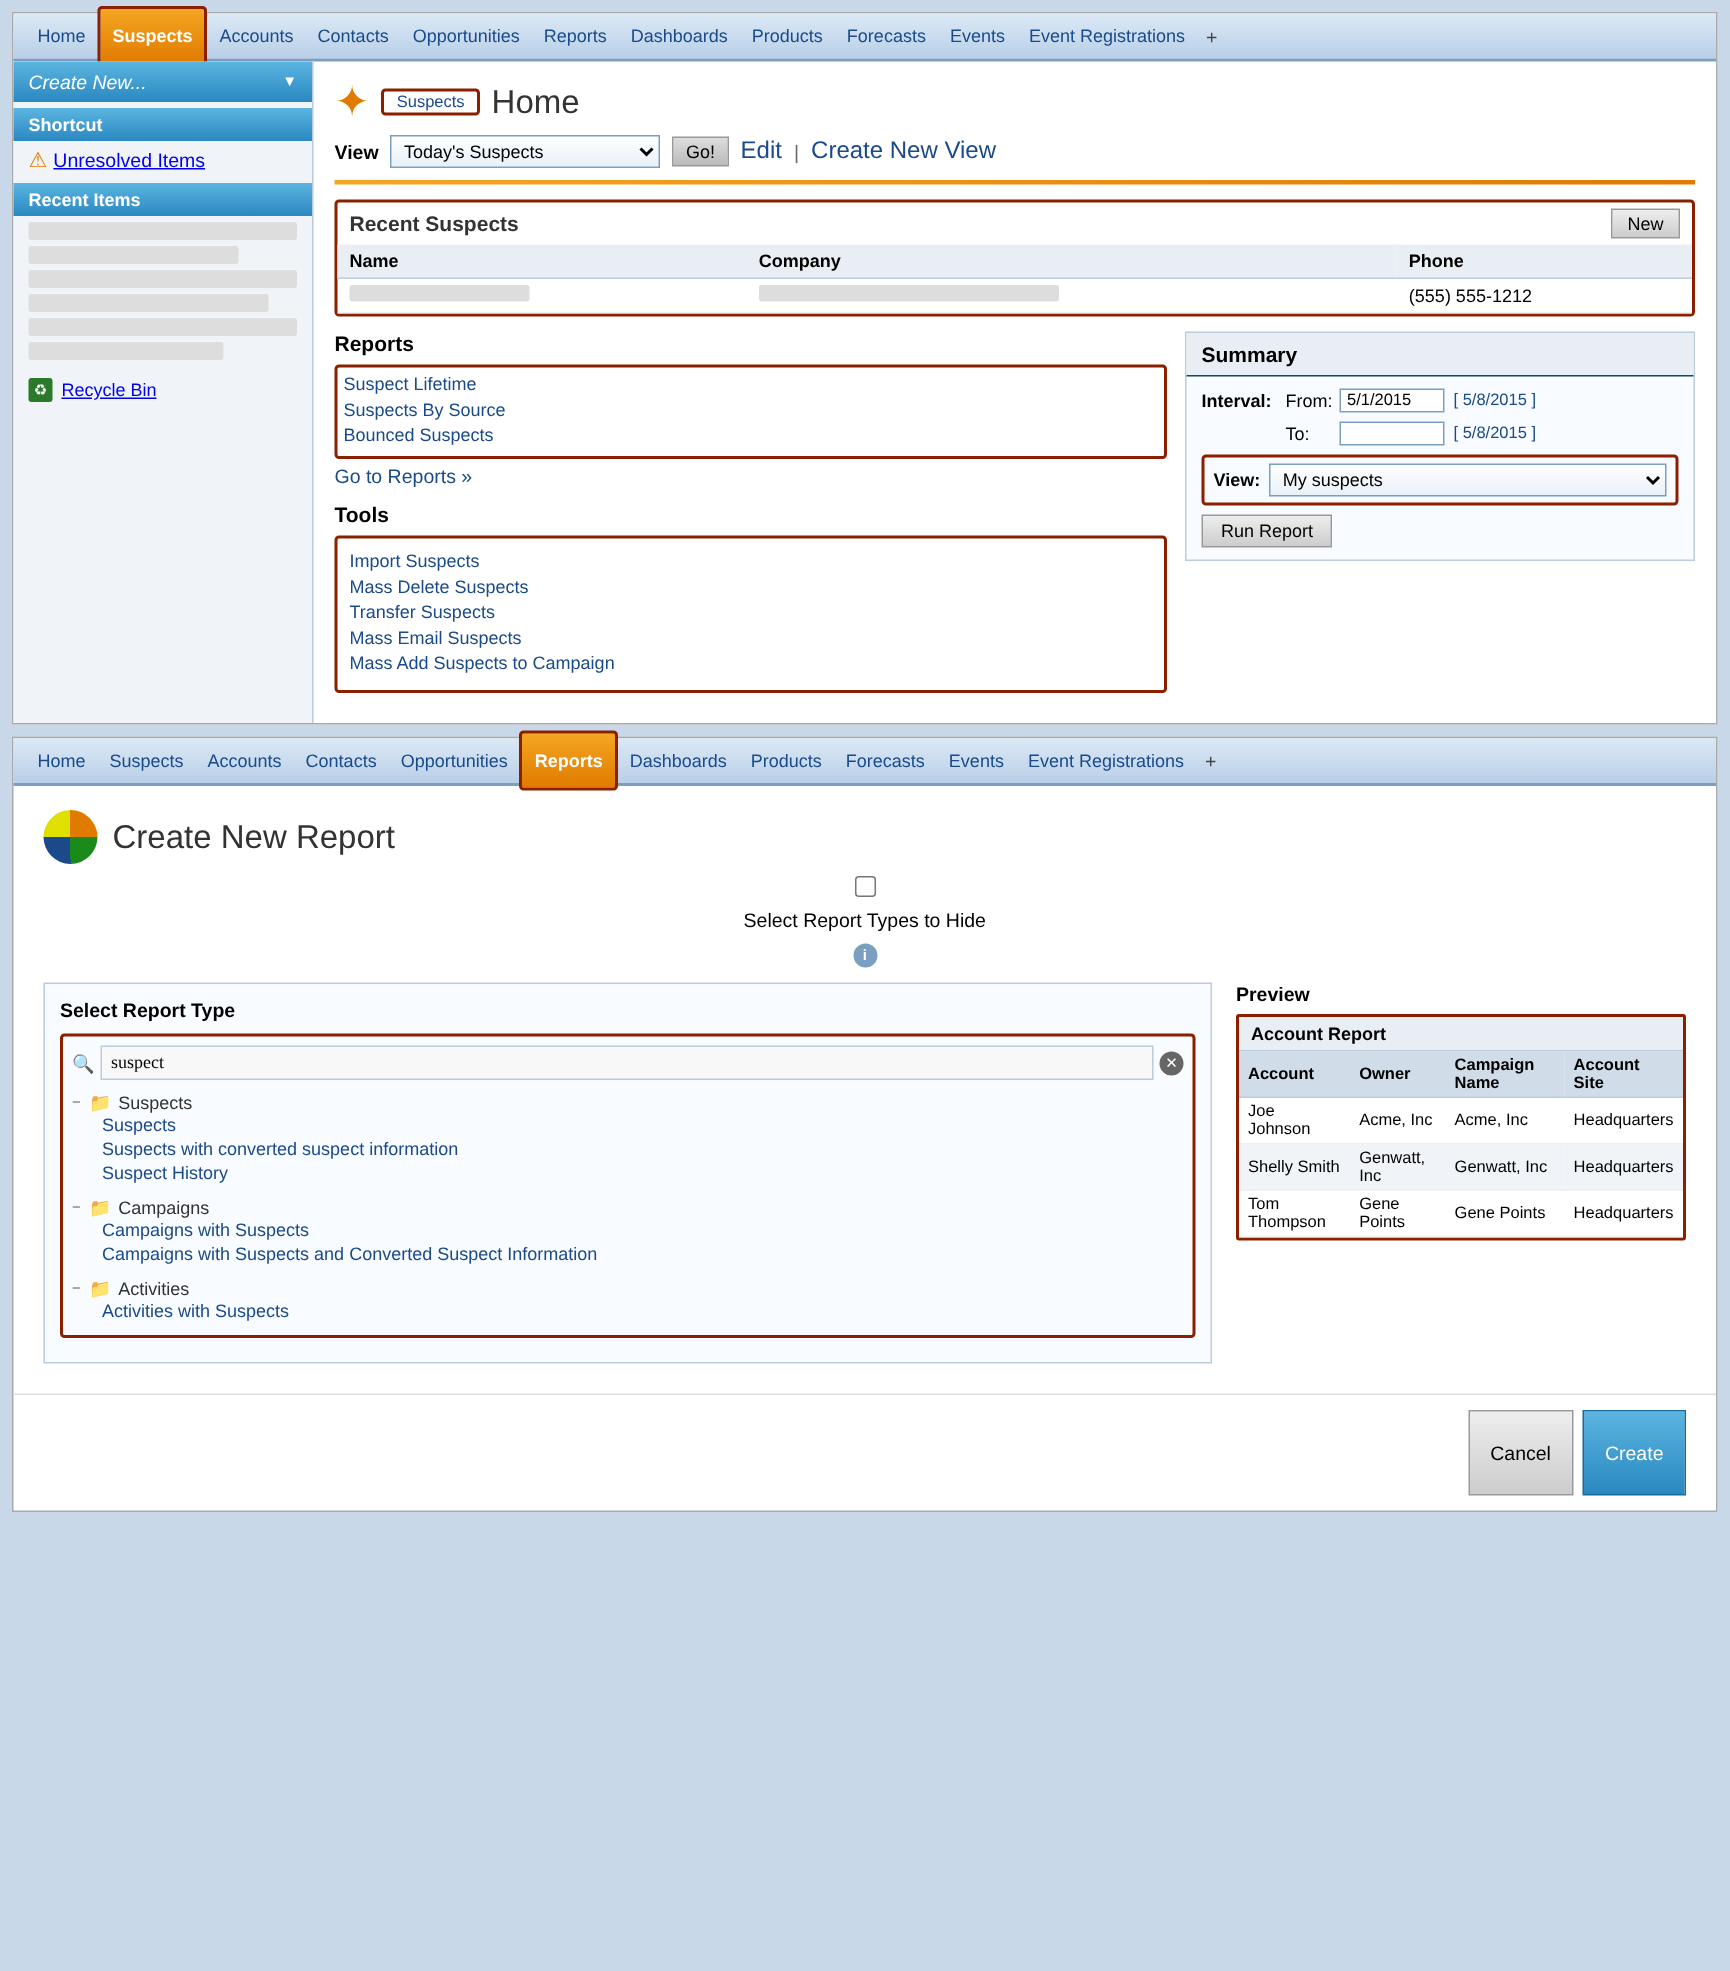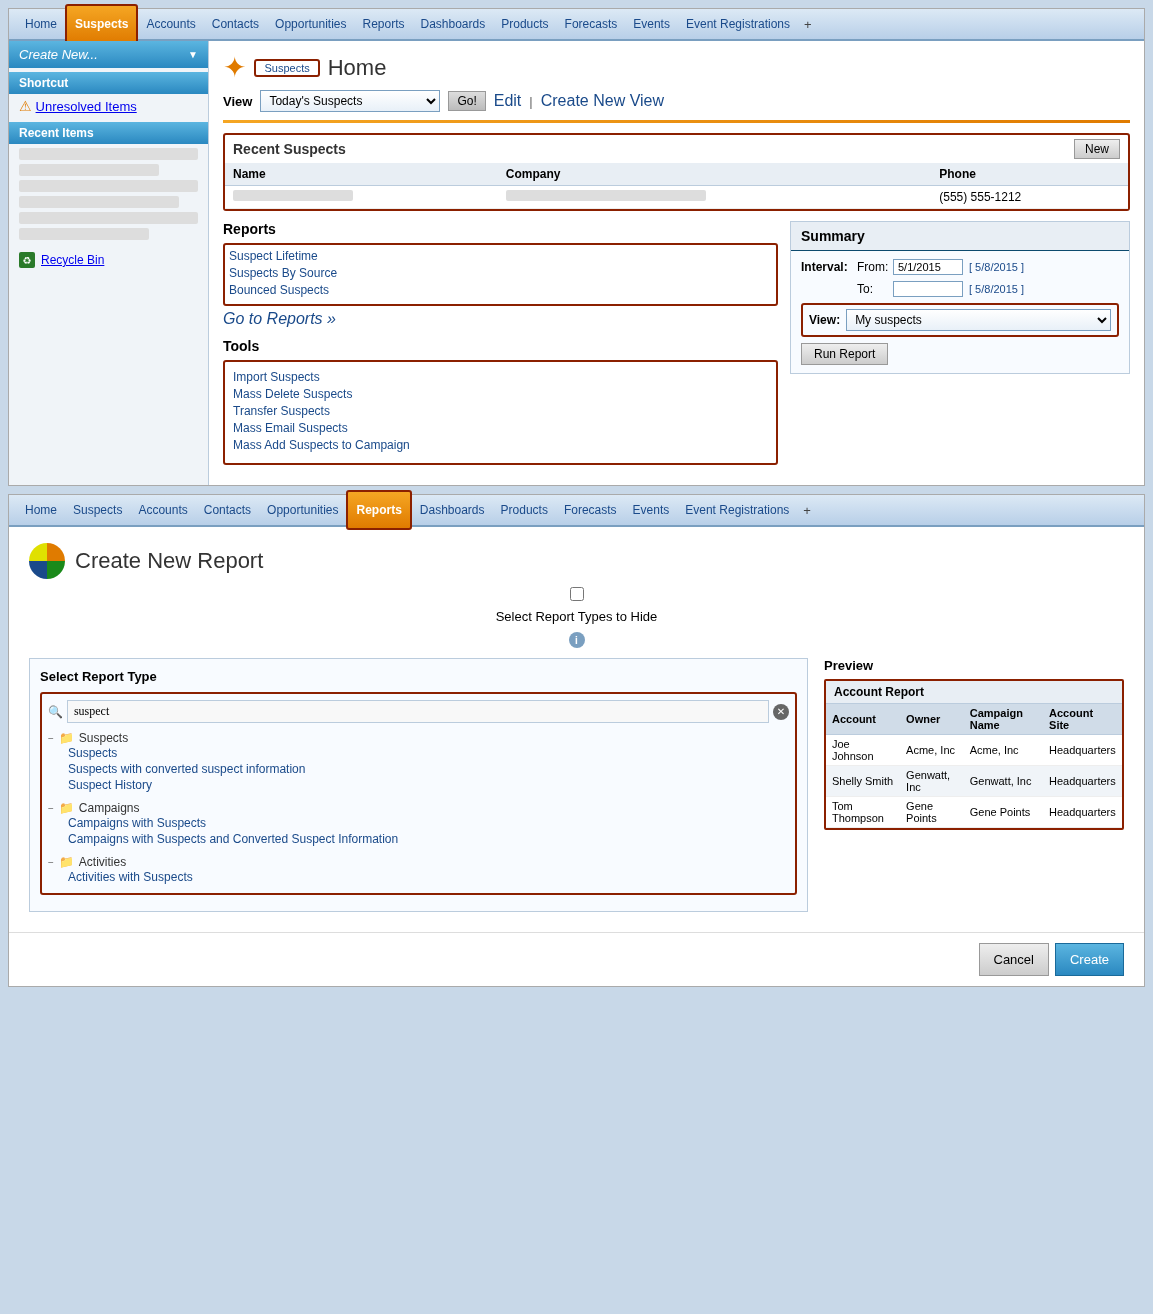--- a/index.html
+++ b/index.html
@@ -194,21 +194,21 @@
       padding: 4px;
       margin-bottom: 4px;
     }
     .reports-links-box a {
       display: block;
       color: #1a4a8a;
       text-decoration: none;
       font-size: 12px;
       margin-bottom: 3px;
     }
-    .goto-reports a { color: #1a4a8a; text-decoration: none; font-size: 16px; font-style: italic; }
+    .goto-reports a { color: #1a4a8a; text-decoration: none; font-size: 13px; }
 
     
     .tools-section { margin-bottom: 10px; }
     .tools-section h3 { font-size: 14px; font-weight: bold; margin-bottom: 6px; }
     .tools-links-box {
       border: 2px solid #8b2000;
       border-radius: 3px;
       padding: 8px;
     }
     .tools-links-box a {
@@ -375,21 +375,21 @@
       background: linear-gradient(to bottom, #eee, #ccc);
       border: 1px solid #999;
       padding: 4px 14px;
       font-size: 13px;
       cursor: pointer;
     }
     .create-btn {
       background: linear-gradient(to bottom, #5bb5e0, #2a88c0);
       border: 1px solid #1a6a9a;
       color: #fff;
-      padding: 8px 14px;
+      padding: 20px 14px;
       font-size: 13px;
       cursor: pointer;
     }
 
     .section-header-row { display: flex; align-items: center; justify-content: space-between; padding: 4px 8px; }
   </style>
 </head>
 <body>
 
 <div class="top-section">

